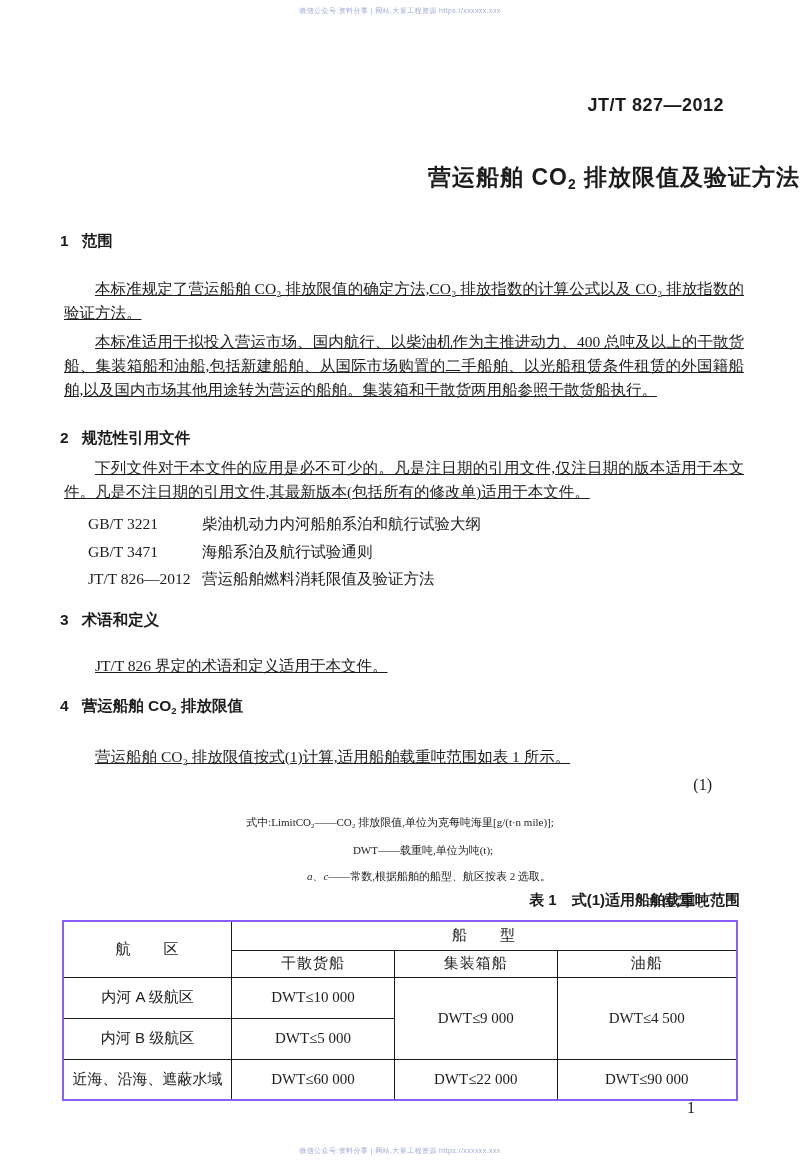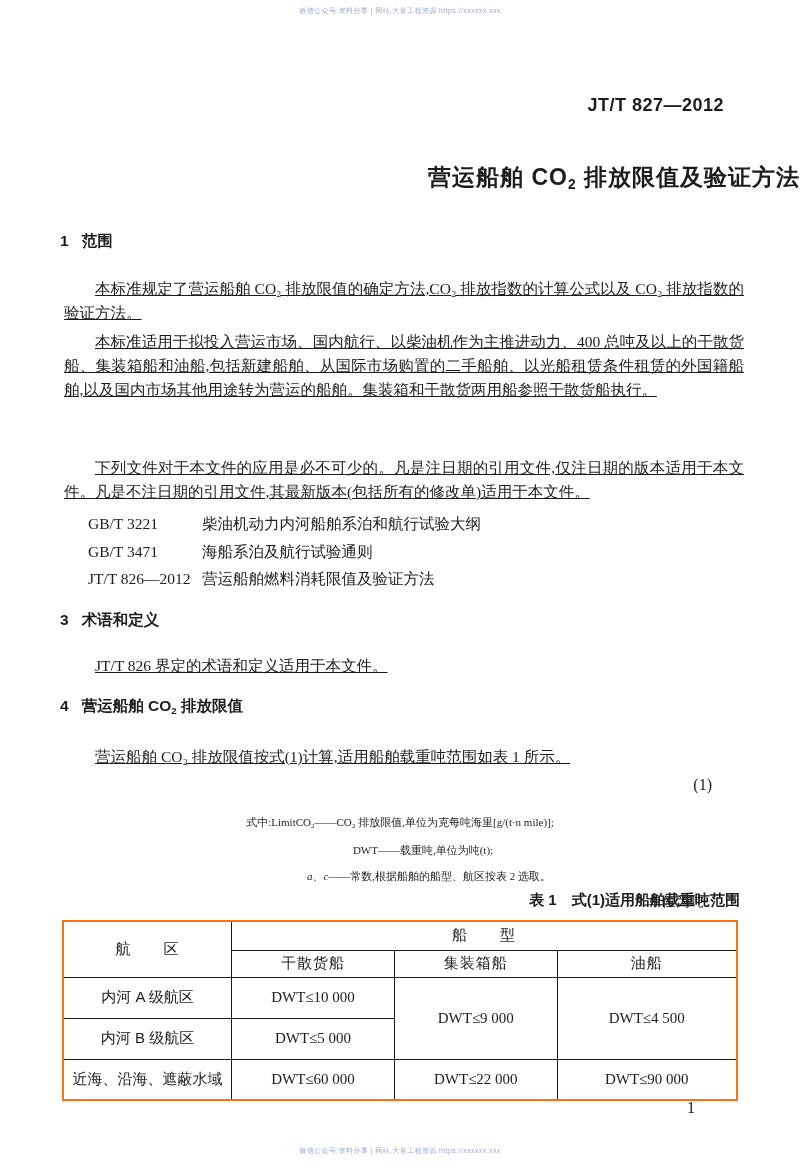--- a/index.html
+++ b/index.html
@@ -67,21 +67,21 @@
   }
   table.t1{
     position:absolute;top:920px;left:62px;width:676px;
     border-collapse:collapse;table-layout:fixed;
     font-size:15px;
   }
   table.t1 td{
     border:1px solid #1a1a1a;text-align:center;vertical-align:middle;
     padding:0 4px;
   }
-  table.t1{border:2px solid #f97316;}
+  table.t1{border:2px solid #8b5cf6;}
   td.hdr{font-family:"Liberation Sans",sans-serif;letter-spacing:1px;}
   td.zone{font-family:"Liberation Sans",sans-serif;}
   td.val{font-family:"Liberation Serif",serif;}
   .r-h1{height:29px;}
   .r-h2{height:27px;margin-left:22px;}
   .r-d{height:41px;}
   .page-num{position:absolute;top:1099px;left:687px;font-size:16px;}
 </style>
 </head>
 <body>
@@ -91,20 +91,21 @@
   <div class="wm wm-top">微信公众号:资料分享 | 网站,大量工程资源 https://xxxxxx.xxx</div>
 
   <div class="doc-num">JT/T 827—2012</div>
 
   <h1 class="title"><span>营运船舶 CO</span><sub>2</sub><span> 排放限值及验证方法</span></h1>
 
   <div class="abs sec-h" style="top:231px"><span class="num">1</span><span>范围</span></div>
   <p class="abs body-p" style="top:273px">本标准规定了营运船舶 CO₂ 排放限值的确定方法,CO₂ 排放指数的计算公式以及 CO₂ 排放指数的验证方法。</p>
   <p class="abs body-p" style="top:326px">本标准适用于拟投入营运市场、国内航行、以柴油机作为主推进动力、400 总吨及以上的干散货船、集装箱船和油船,包括新建船舶、从国际市场购置的二手船舶、以光船租赁条件租赁的外国籍船舶,以及国内市场其他用途转为营运的船舶。集装箱和干散货两用船参照干散货船执行。</p>
 
+  <div class="abs sec-h" style="top:428px"><span class="num">2</span><span>规范性引用文件</span></div>
   <p class="abs body-p" style="top:452px">下列文件对于本文件的应用是必不可少的。凡是注日期的引用文件,仅注日期的版本适用于本文件。凡是不注日期的引用文件,其最新版本(包括所有的修改单)适用于本文件。</p>
   <div class="abs ref-list" style="top:514px">
     <div class="ref-row">
       <span class="ref-code">GB/T 3221</span>
       <span class="ref-title">柴油机动力内河船舶系泊和航行试验大纲</span>
     </div>
     <div class="ref-row">
       <span class="ref-code">GB/T 3471</span>
       <span class="ref-title">海船系泊及航行试验通则</span>
     </div>

